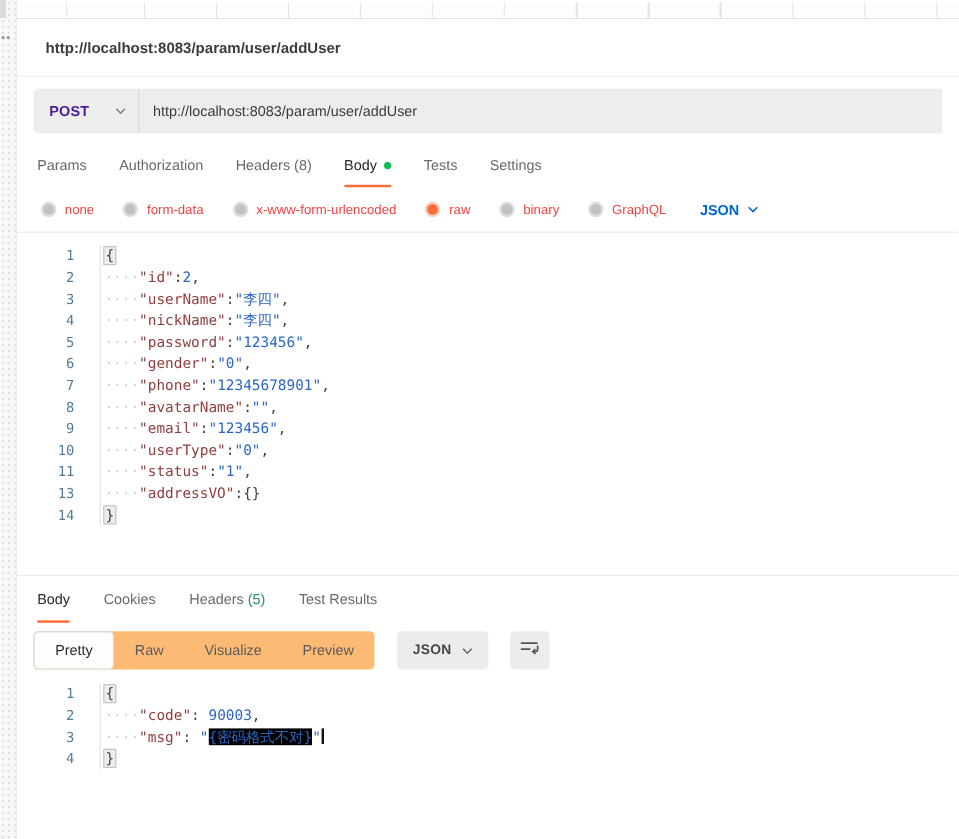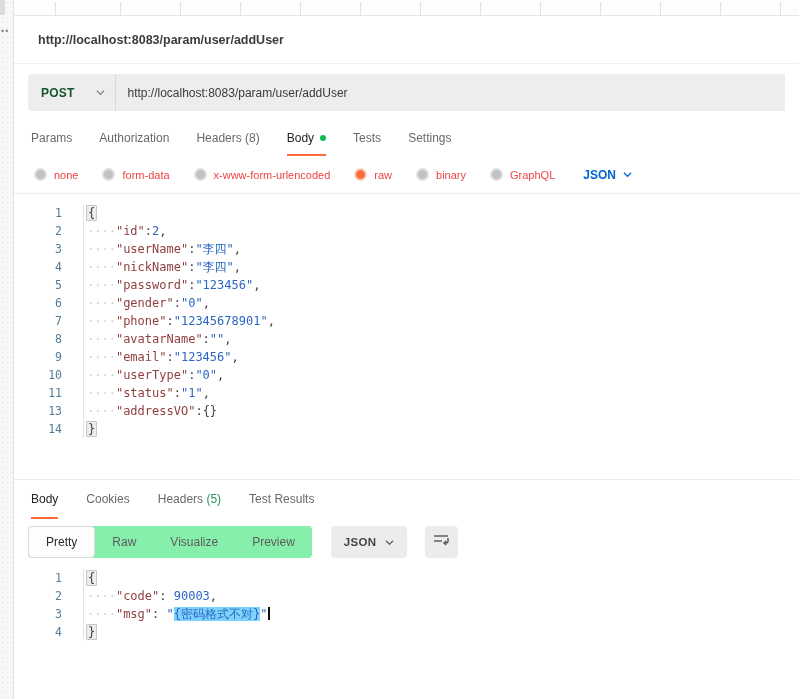--- a/index.html
+++ b/index.html
@@ -25,21 +25,21 @@
   .title-bar { height:48px; display:flex; align-items:center; padding-left:24px;
     border-bottom:1px solid #efefef; }
   .title-bar span { font-size:12.5px; font-weight:bold; color:#3c3c3c; }
 
   
   .url-row { height:57px; padding:10px 0 10px 14px; }
   .url-bar { height:37px; width:calc(100% - 14px); background:#ededed; border-radius:4px 0 0 4px;
     display:flex; align-items:stretch; }
   .method { display:flex; align-items:center; gap:22px; padding:0 10px 0 13px;
     border-right:1px solid #d9d9d9; min-width:84px; cursor:pointer; }
-  .method .m-label { font-size:12px; font-weight:bold; color:#14532d; letter-spacing:.2px; }
+  .method .m-label { font-size:12px; font-weight:bold; color:#4c1d95; letter-spacing:.2px; }
   .chev { width:9px; height:9px; display:inline-block; }
   .chev svg { display:block; }
   .url-input { display:flex; align-items:center; padding-left:11px; font-size:12px; color:#3a3a3a; flex:1; }
 
   
   .req-tabs { height:35px; display:flex; align-items:flex-end; gap:27px; padding-left:17px; }
   .rtab { font-size:12px; color:#696969; padding-bottom:11px; cursor:pointer; white-space:nowrap; }
   .rtab.active { color:#252525; padding-bottom:9px; border-bottom:2px solid #ff6c37; }
   .rtab .dot { display:inline-block; width:6px; height:6px; border-radius:50%;
     background:#0cbb52; margin-left:6px; vertical-align:middle; position:relative; top:-1px; }
@@ -65,34 +65,34 @@
   .code { flex:1; padding-left:3px; white-space:pre; color:#3f3f3f; }
   .cm-line.active .code { background:#fafafa;
     box-shadow:inset 0 1px 0 #ececec, inset 0 -1px 0 #ececec; }
   .tk-key { color:#8f3f3f; }
   .tk-str { color:#2b66c3; }
   .tk-num { color:#2b66c3; }
   .tk-p   { color:#3f3f3f; }
   .tk-ind { color:#cfcfcf; letter-spacing:0; }
   .tk-brace { background:#ededed; border:1px solid #c6c6c6; color:#3f3f3f;
     border-radius:1px; padding:0 1px; margin-left:-1px; }
-  .tk-hl { color:#2b66c3; background:#7dd3fc; }
+  .tk-hl { color:#2b66c3; background:#000000; }
   .caret { display:inline-block; width:2px; height:13px; background:#111;
     vertical-align:middle; margin-left:1px; position:relative; top:-1px; }
 
   
   .resp-tabs { height:40px; border-top:1px solid #ededed; display:flex; align-items:flex-end;
     gap:28px; padding-left:17px; }
   .resp-tabs .rtab { padding-bottom:13px; }
   .resp-tabs .rtab.active { padding-bottom:11px; }
   .count-green { color:#27935d; }
 
   
   .pretty-row { height:44px; display:flex; align-items:flex-start; padding:7px 0 0 14px; gap:10px; }
-  .seg-group { display:flex; align-items:stretch; background:#86efac; border-radius:4px; height:32px; }
+  .seg-group { display:flex; align-items:stretch; background:#fdba74; border-radius:4px; height:32px; }
   .seg { display:flex; align-items:center; padding:0 17px; font-size:12px; color:#5c5c5c;
     cursor:pointer; border-radius:4px; }
   .seg.active { background:#fdfdfd; border:1px solid #dcdcdc; color:#2b2b2b; }
   .lang-btn { margin-left:9px; height:32px; display:flex; align-items:center; gap:9px;
     background:#ececec; border-radius:4px; padding:0 13px; cursor:pointer; }
   .lang-btn .ll { font-size:11.5px; font-weight:bold; color:#444; letter-spacing:.3px; }
   .wrap-btn { margin-left:8px; width:33px; height:32px; background:#ececec; border-radius:4px;
     display:flex; align-items:center; justify-content:center; cursor:pointer; }
 </style>
 </head>

